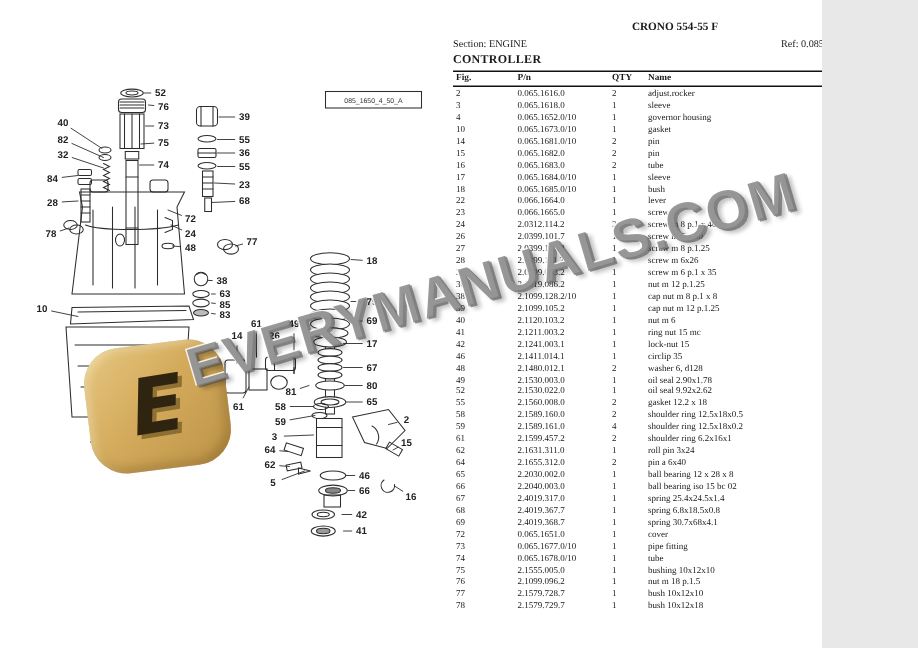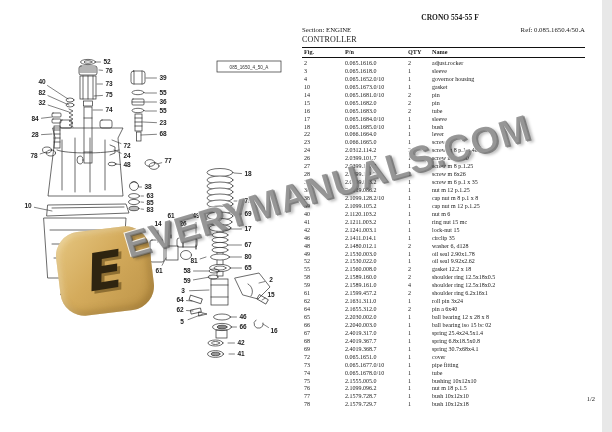--- a/index.html
+++ b/index.html
@@ -1,23 +1,23 @@
 <!DOCTYPE html>
 <html><head>
 <meta charset="utf-8">
 <style>
   html,body{margin:0;padding:0;background:#e8e8e8;}
-  .page{position:relative;width:602px;height:432px;background:#ffffff;overflow:hidden;
+  .page{position:relative;width:548px;height:432px;background:#ffffff;overflow:hidden;
         font-family:"Liberation Serif", serif;color:#1a1a1a;}
   
   .hdr-model{position:absolute;left:300px;top:13px;width:300px;text-align:center;
              font-size:7.5px;font-weight:bold;}
   .hdr-section{position:absolute;left:302px;top:26px;font-size:6.8px;}
   .hdr-ref{position:absolute;left:385px;top:26px;width:200px;text-align:right;font-size:6.8px;}
-  .hdr-title{position:absolute;left:302px;top:35px;font-size:8px;font-weight:normal;letter-spacing:.2px;}
+  .hdr-title{position:absolute;left:302px;top:35px;font-size:8px;font-weight:bold;letter-spacing:.2px;}
   .rule{position:absolute;left:302px;width:283px;height:0;border-top:1px solid #111;}
   .rule.top{top:47px;} .rule.bot{top:57px;}
   .thead{position:absolute;left:302px;top:48px;width:283px;height:9px;font-size:6.2px;font-weight:bold;}
   .tbody{position:absolute;left:302px;top:60px;width:288px;font-size:6px;}
   .trow{position:relative;height:7.95px;line-height:7.95px;white-space:nowrap;}
   .c1{position:absolute;left:2px;} .c2{position:absolute;left:43px;}
   .c3{position:absolute;left:106px;} .c4{position:absolute;left:130px;}
   .pageno{position:absolute;left:540px;top:395px;width:55px;text-align:right;font-size:6.5px;}
   
   svg.diagram{position:absolute;left:0;top:0;}

